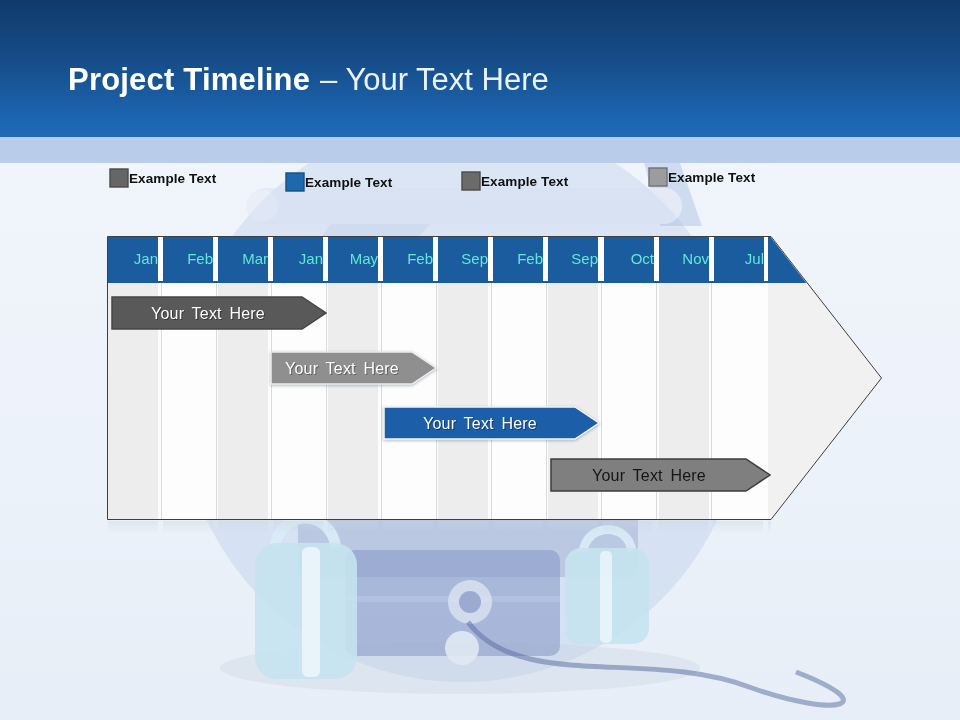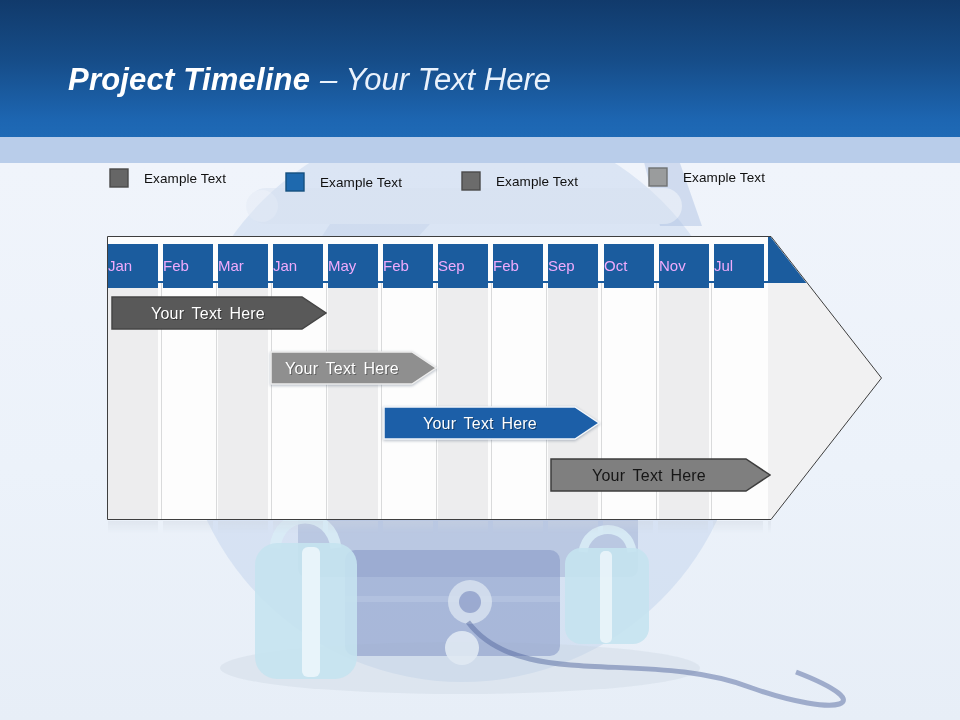--- a/index.html
+++ b/index.html
@@ -1,49 +1,49 @@
 <!DOCTYPE html>
 <html><head>
 <meta charset="utf-8">
 <style>
   * { margin:0; padding:0; box-sizing:border-box; }
   html,body { width:960px; height:720px; overflow:hidden; }
   body { font-family:"Liberation Sans", sans-serif; background:#ffffff; position:relative; }
 
   
   .header-band { position:absolute; left:0; top:0; width:960px; height:137px;
-    background:linear-gradient(180deg,#113a6b 0%,#164d89 45%,#1d66b2 88%,#1f6ab6 100%); z-index:5;font-style:italic; }
+    background:linear-gradient(180deg,#113a6b 0%,#164d89 45%,#1d66b2 88%,#1f6ab6 100%); z-index:5; }
   .title-wrap { position:absolute; left:68px; top:62px; white-space:nowrap; }
   .title-main { color:#ffffff; font-size:31px; font-weight:bold; letter-spacing:0.2px; }
   .title-sub  { color:#eaf2fc; font-size:31px; font-weight:400; margin-left:10px; }
 
   .subband { position:absolute; left:0; top:137px; width:960px; height:26px;
     background:#b9cdea; z-index:4; }
 
   .content-bg { position:absolute; left:0; top:163px; width:960px; height:557px;
     background:linear-gradient(180deg,#f0f4fb 0%,#ecf2fa 55%,#e7eef7 100%); z-index:0; }
 
   
   .watermark { position:absolute; left:0; top:0; width:960px; height:720px; z-index:1; pointer-events:none; }
 
   
   .legend-item { position:absolute; display:flex; align-items:center; z-index:6; }
   .legend-item svg { display:block; }
-  .legend-label { margin-left:15px; font-size:13.5px; font-weight:normal; color:#101010; letter-spacing:0.1px; }
+  .legend-label { font-size:13.5px; font-weight:bold; color:#101010; letter-spacing:0.1px; }
 
   
   .chart { position:absolute; left:107px; top:236px; width:780px; height:284px; z-index:6; }
   .chart-shape { position:absolute; left:0; top:0; }
   .chart-clip { position:absolute; left:0; top:0; width:776px; height:284px;
     clip-path:polygon(1px 1px, 663.6px 1px, 773.4px 142px, 663.6px 283px, 1px 283px); }
   .body-base { position:absolute; left:1px; top:1px; width:660px; height:282px; background:#fdfdfd; }
   .stripe { position:absolute; top:46.5px; bottom:1px; width:50px; background:#ededee; }
   .col-line { position:absolute; top:46.5px; bottom:1px; width:1px; background:#d9dadb; }
-  .mcell { position:absolute; top:8px; height:43.5px; width:50px; background:#1b5c9e;
-    color:#f0abfc; font-size:15px; text-align:left; line-height:43px; }
+  .mcell { position:absolute; top:1px; height:43.5px; width:50px; background:#1b5c9e;
+    color:#5eead4; font-size:15px; text-align:right; line-height:43px; }
   .mcell-tip { position:absolute; left:661px; top:1px; width:45px; height:43.5px; background:#1b5c9e; }
   .header-underline { position:absolute; left:1px; top:44.5px; width:712px; height:2.2px; background:#1b5c9e; }
 
   .bar { position:absolute; }
   .bar-soft { filter:drop-shadow(0 1.5px 1.5px rgba(40,60,90,0.35)); }
   .bar text { font-family:"Liberation Sans", sans-serif; font-size:16px; letter-spacing:0.2px; word-spacing:3px; }
 
   .reflection { position:absolute; left:108px; top:521px; width:663px; height:12px; z-index:2;
     background:repeating-linear-gradient(90deg, rgba(205,212,222,0.55) 0px, rgba(205,212,222,0.55) 50px,
       rgba(255,255,255,0) 50px, rgba(255,255,255,0) 55px);

